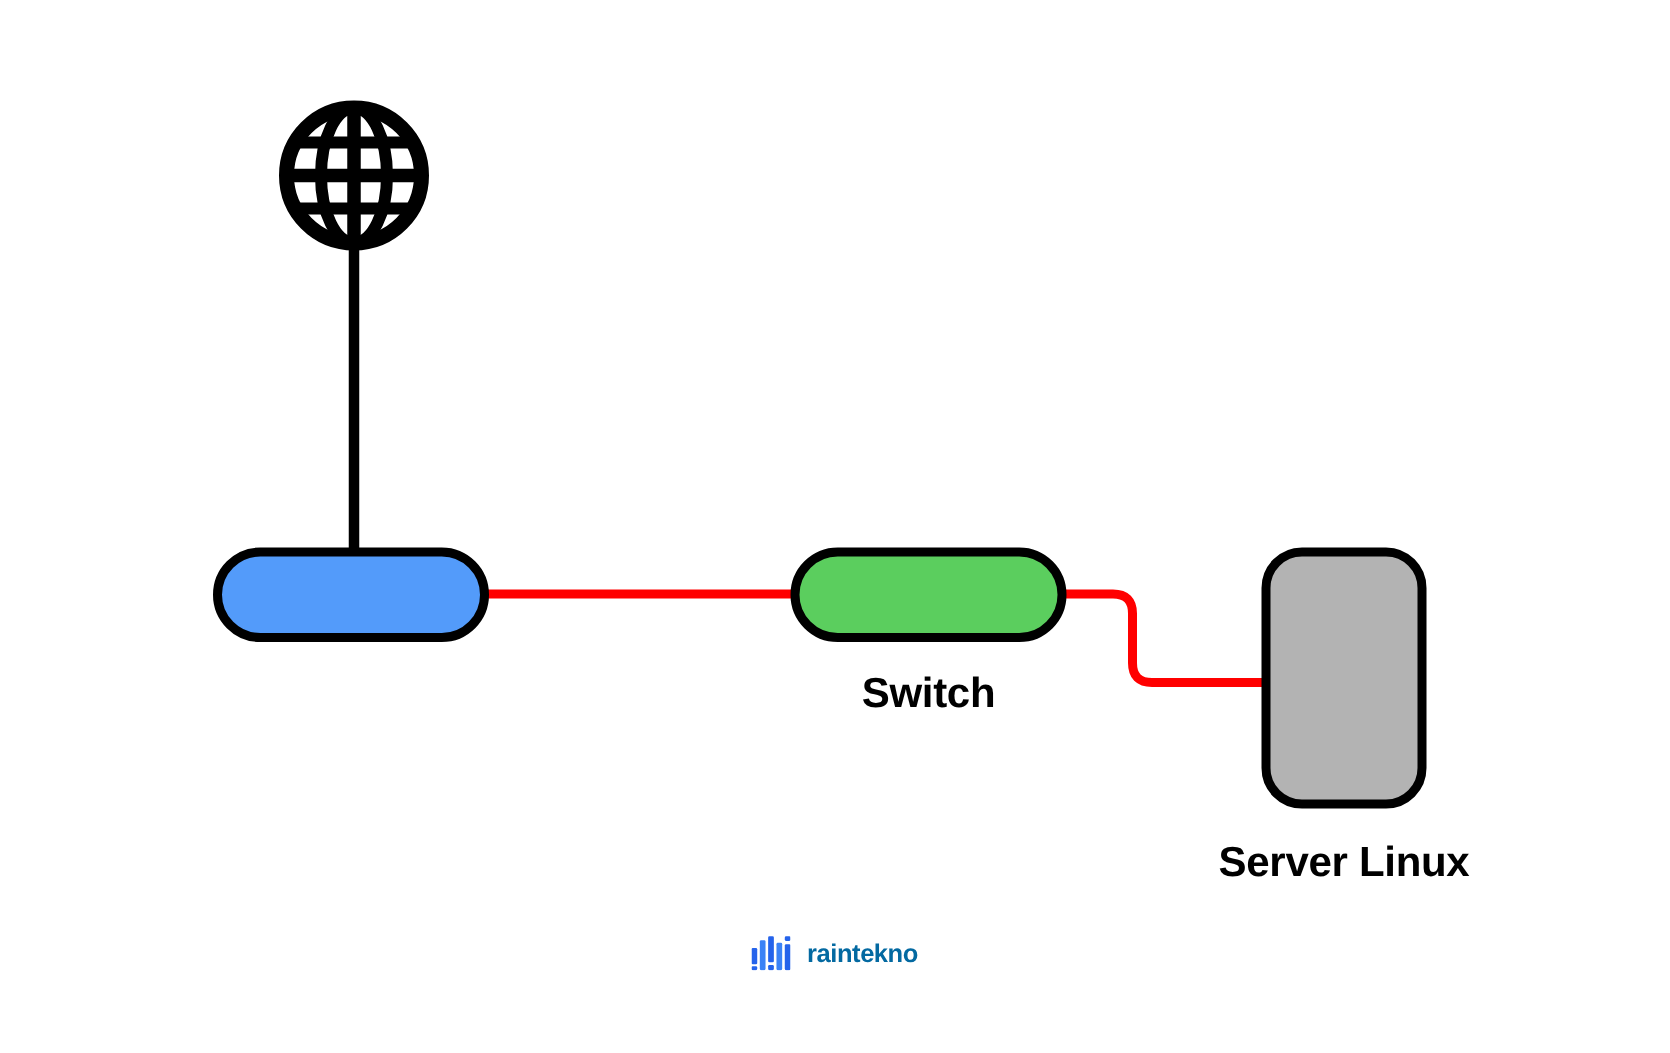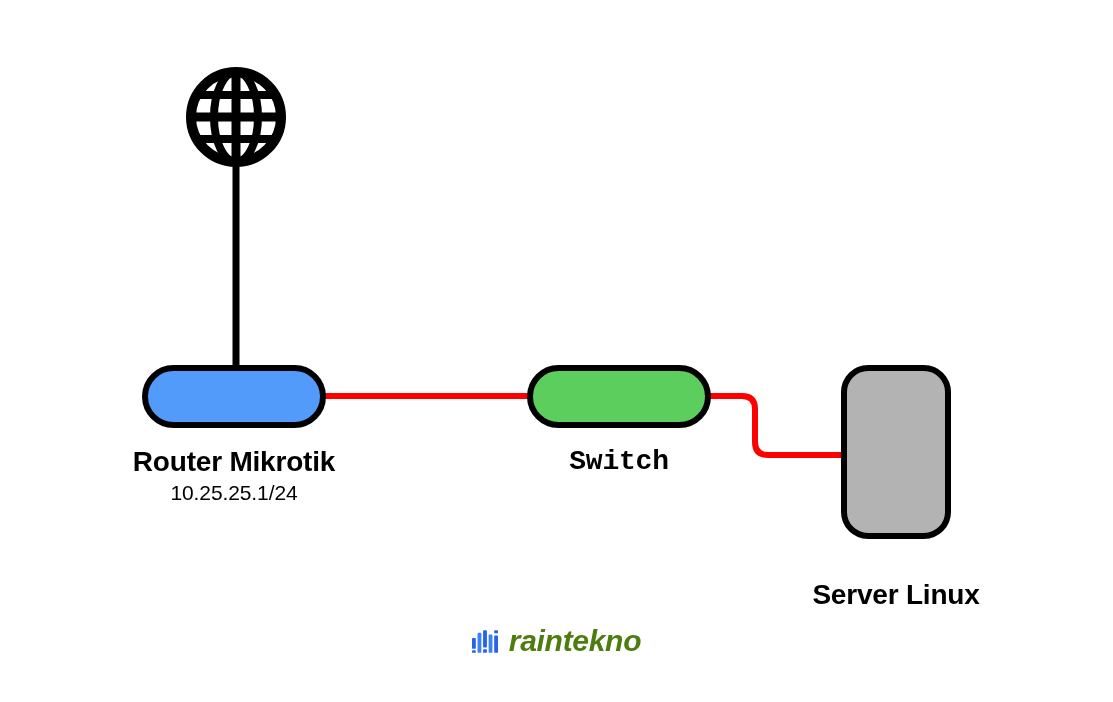--- a/index.html
+++ b/index.html
@@ -89,49 +89,46 @@
   }
   .label-router {
     left: 84px;
     top: 445px;
     width: 300px;
   }
   .label-switch {
     left: 519px;
     top: 445px;
     width: 200px;
-    font-family: Liberation Mono, monospace;
   }
   .label-server {
     left: 746px;
     top: 558px;
     width: 300px;
-    margin-top: 20px;
   }
 
   
   .brand {
     position: absolute;
     left: 0;
     top: 624px;
     width: 1113px;
     display: flex;
     align-items: center;
     justify-content: center;
     gap: 11px;
   }
   .brand-mark {
     display: block;
   }
   .brand-name {
-    font-size: 30px;
+    font-size: 17px;
     font-weight: 700;
-    color: #4d7c0f;
+    color: #0369a1;
     letter-spacing: -0.3px;
-    font-style: italic;
   }
 </style>
 </head>
 <body>
 
 <div id="canvas">
 
   <svg id="links" viewBox="0 0 1113 702" width="1113" height="702" aria-hidden="true">
 
     <line x1="236" y1="160" x2="236" y2="370" stroke="#000000" stroke-width="7"></line>
@@ -147,24 +144,20 @@
     <ellipse cx="51" cy="51" rx="22" ry="45" fill="none" stroke="#000000" stroke-width="8"></ellipse>
     <line x1="12" y1="29" x2="90" y2="29" stroke="#000000" stroke-width="8"></line>
     <line x1="6.5" y1="51" x2="95.5" y2="51" stroke="#000000" stroke-width="9"></line>
     <line x1="12" y1="73" x2="90" y2="73" stroke="#000000" stroke-width="8"></line>
   </svg>
 
   <div class="node node-router"></div>
   <div class="node node-switch"></div>
   <div class="node node-server"></div>
 
-  <div class="label label-router">
-    <div class="title">Router Mikrotik</div>
-    <div class="addr">10.25.25.1/24</div>
-  </div>
 
   <div class="label label-switch">
     <div class="title">Switch</div>
   </div>
 
   <div class="label label-server">
     <div class="title">Server Linux</div>
   </div>
 
   <div class="brand">

